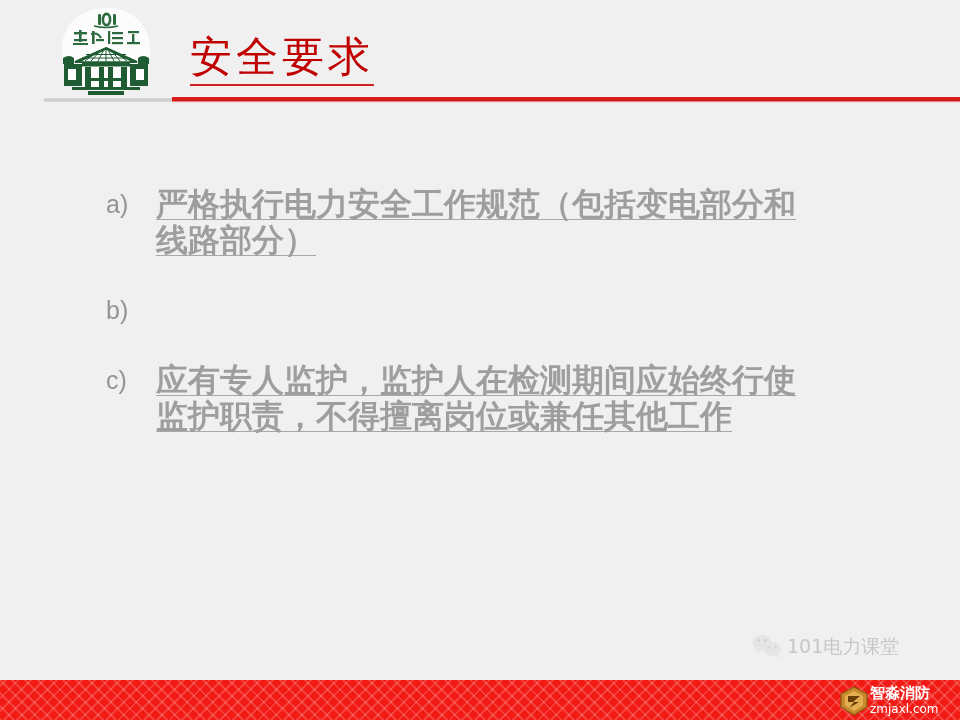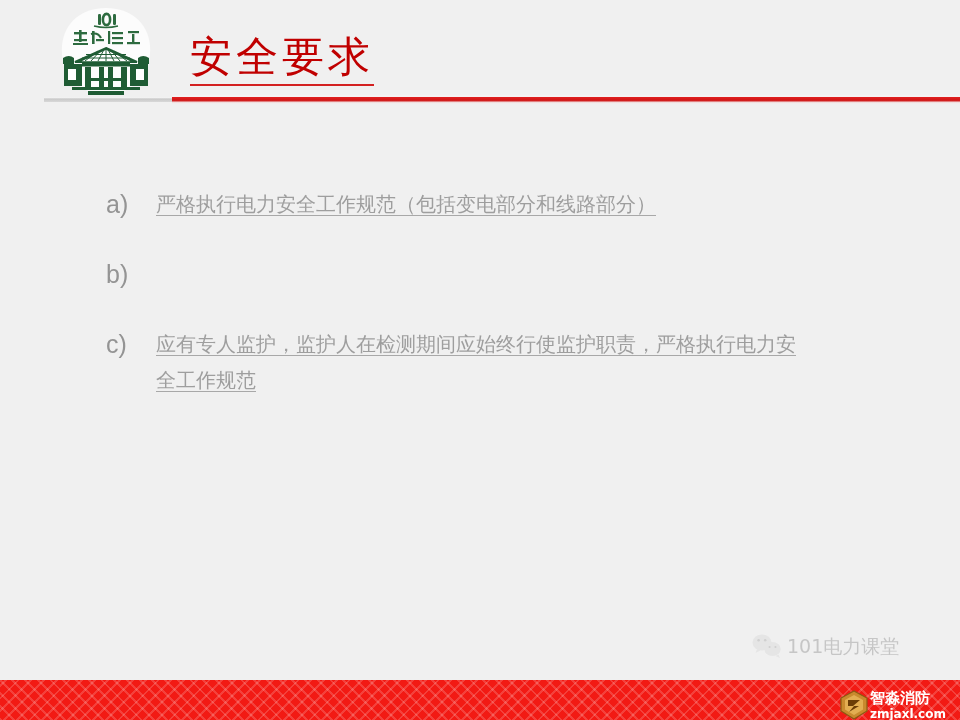--- a/index.html
+++ b/index.html
@@ -95,27 +95,28 @@
     width: 50px;
     font-family: "Liberation Sans", sans-serif;
     font-size: 25px;
     line-height: 36px;
     color: #949494;
   }
   .item-text {
     flex: 0 1 auto;
     max-width: 640px;
     font-family: "DejaVu Serif", "Liberation Serif", serif;
-    font-size: 20px;
+    font-size: 32px;
     line-height: 36px;
     color: #9e9e9e;
     text-decoration: underline;
     text-decoration-color: #a8a8a8;
     text-underline-offset: 4px;
     text-decoration-thickness: 1px;
+    font-weight: bold;
   }
 
   
   #footer-band {
     position: absolute;
     left: 0;
     top: 680px;
     width: 960px;
     height: 40px;
     background-color: #f21a14;
@@ -142,42 +143,42 @@
     white-space: nowrap;
   }
 
   #brand-watermark {
     position: absolute;
     left: 840px;
     top: 681px;
     width: 120px;
     height: 39px;
     display: flex;
-    align-items: flex-end;
+    align-items: center;
   }
   #brand-mark { width: 28px; height: 30px; flex: 0 0 auto; }
   #brand-texts {
     margin-left: 2px;
     display: flex;
     flex-direction: column;
     line-height: 1;
   }
   #brand-name {
     font-family: "DejaVu Sans", "Liberation Sans", sans-serif;
     font-size: 15px;
     font-weight: bold;
     color: #ffffff;
     white-space: nowrap;
     letter-spacing: 0px;
   }
   #brand-url {
     margin-top: 2px;
     font-family: "DejaVu Sans", "Liberation Sans", sans-serif;
     font-size: 12px;
-    font-weight: bold;
+    font-weight: normal;
     color: #ffffff;
     white-space: nowrap;
   }
 </style>
 </head>
 <body>
 
 <div id="slide">
 
   <div id="header">
@@ -260,21 +261,21 @@
       <span class="item-marker">a)</span>
       <span class="item-text">严格执行电力安全工作规范（包括变电部分和线路部分）</span>
     </div>
 
     <div class="list-item">
       <span class="item-marker">b)</span>
     </div>
 
     <div class="list-item">
       <span class="item-marker">c)</span>
-      <span class="item-text">应有专人监护，监护人在检测期间应始终行使监护职责，严格执行电力安全工作规范</span>
+      <span class="item-text">应有专人监护，监护人在检测期间应始终行使监护职责，不得擅离岗位或兼任其他工作</span>
     </div>
 
   </div>
 
   <div id="footer-band"></div>
 
   <div id="wechat-watermark">
     <span id="wechat-icon">
       <svg width="30" height="26" viewBox="0 0 30 26" xmlns="http://www.w3.org/2000/svg">
         <g fill="#e3e3e3">

